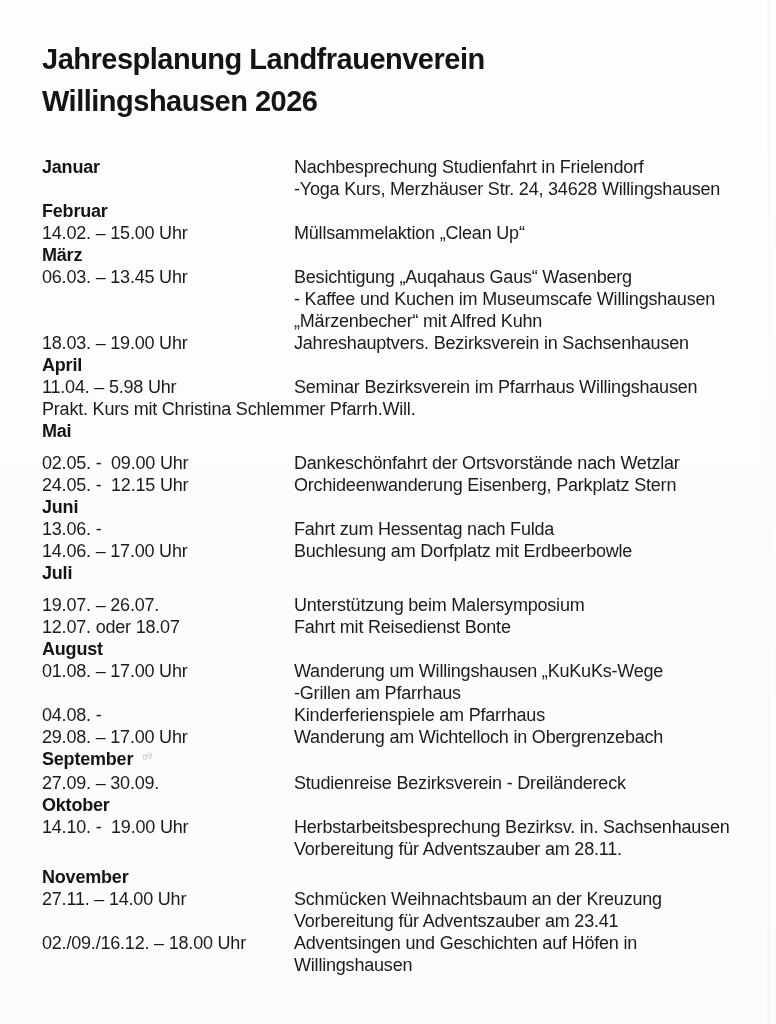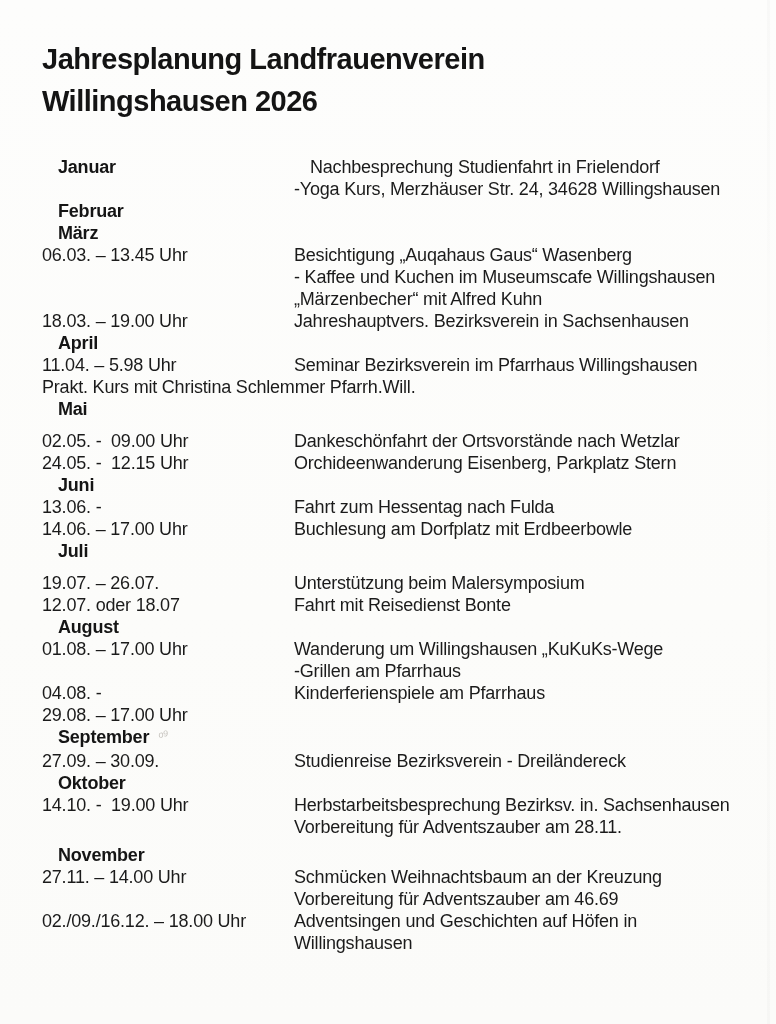--- a/index.html
+++ b/index.html
@@ -40,21 +40,20 @@
     flex: 0 0 252px;
     white-space: pre-wrap;
   }
   .row .cell-right {
     flex: 1 1 auto;
     white-space: pre-wrap;
   }
   .row.month .cell-left {
     font-weight: 700;
     color: #151515;
-    margin-left: 16px;
   }
   .row.gap { margin-top: 6px; }
   .row.gap-sm { margin-top: 10px; }
   .scribble {
     display: inline-block;
     margin-left: 10px;
     font-size: 13px;
     font-weight: 400;
     color: #9a958d;
     opacity: 0.55;
@@ -89,20 +88,24 @@
     <span class="cell-right">Nachbesprechung Studienfahrt in Frielendorf</span>
   </div>
       <div class="row cont">
     <span class="cell-left"></span>
     <span class="cell-right">-Yoga Kurs, Merzhäuser Str. 24, 34628 Willingshausen</span>
   </div>
       <div class="row month">
     <span class="cell-left">Februar</span>
     <span class="cell-right"></span>
   </div>
+      <div class="row event">
+    <span class="cell-left">14.02. – 15.00 Uhr</span>
+    <span class="cell-right">Müllsammelaktion „Clean Up“</span>
+  </div>
       <div class="row month">
     <span class="cell-left">März</span>
     <span class="cell-right"></span>
   </div>
       <div class="row event">
     <span class="cell-left">06.03. – 13.45 Uhr</span>
     <span class="cell-right">Besichtigung „Auqahaus Gaus“ Wasenberg</span>
   </div>
       <div class="row cont">
     <span class="cell-left"></span>
@@ -174,20 +177,21 @@
       <div class="row cont">
     <span class="cell-left"></span>
     <span class="cell-right">-Grillen am Pfarrhaus</span>
   </div>
       <div class="row event">
     <span class="cell-left">04.08. -</span>
     <span class="cell-right">Kinderferienspiele am Pfarrhaus</span>
   </div>
       <div class="row event">
     <span class="cell-left">29.08. – 17.00 Uhr</span>
+    <span class="cell-right">Wanderung am Wichtelloch in Obergrenzebach</span>
   </div>
       <div class="row month">
     <span class="cell-left">September<span class="scribble">ᵒ⁹</span></span>
     <span class="cell-right"></span>
   </div>
       <div class="row event">
     <span class="cell-left">27.09. – 30.09.</span>
     <span class="cell-right">Studienreise Bezirksverein - Dreiländereck</span>
   </div>
       <div class="row month">
@@ -205,20 +209,20 @@
       <div class="row month gap">
     <span class="cell-left">November</span>
     <span class="cell-right"></span>
   </div>
       <div class="row event">
     <span class="cell-left">27.11. – 14.00 Uhr</span>
     <span class="cell-right">Schmücken Weihnachtsbaum an der Kreuzung</span>
   </div>
       <div class="row cont">
     <span class="cell-left"></span>
-    <span class="cell-right">Vorbereitung für Adventszauber am 46.69</span>
+    <span class="cell-right">Vorbereitung für Adventszauber am 23.41</span>
   </div>
       <div class="row event">
     <span class="cell-left">02./09./16.12. – 18.00 Uhr</span>
     <span class="cell-right">Adventsingen und Geschichten auf Höfen in Willingshausen</span>
   </div>
     </div>
 </div>
 
 </body></html>

